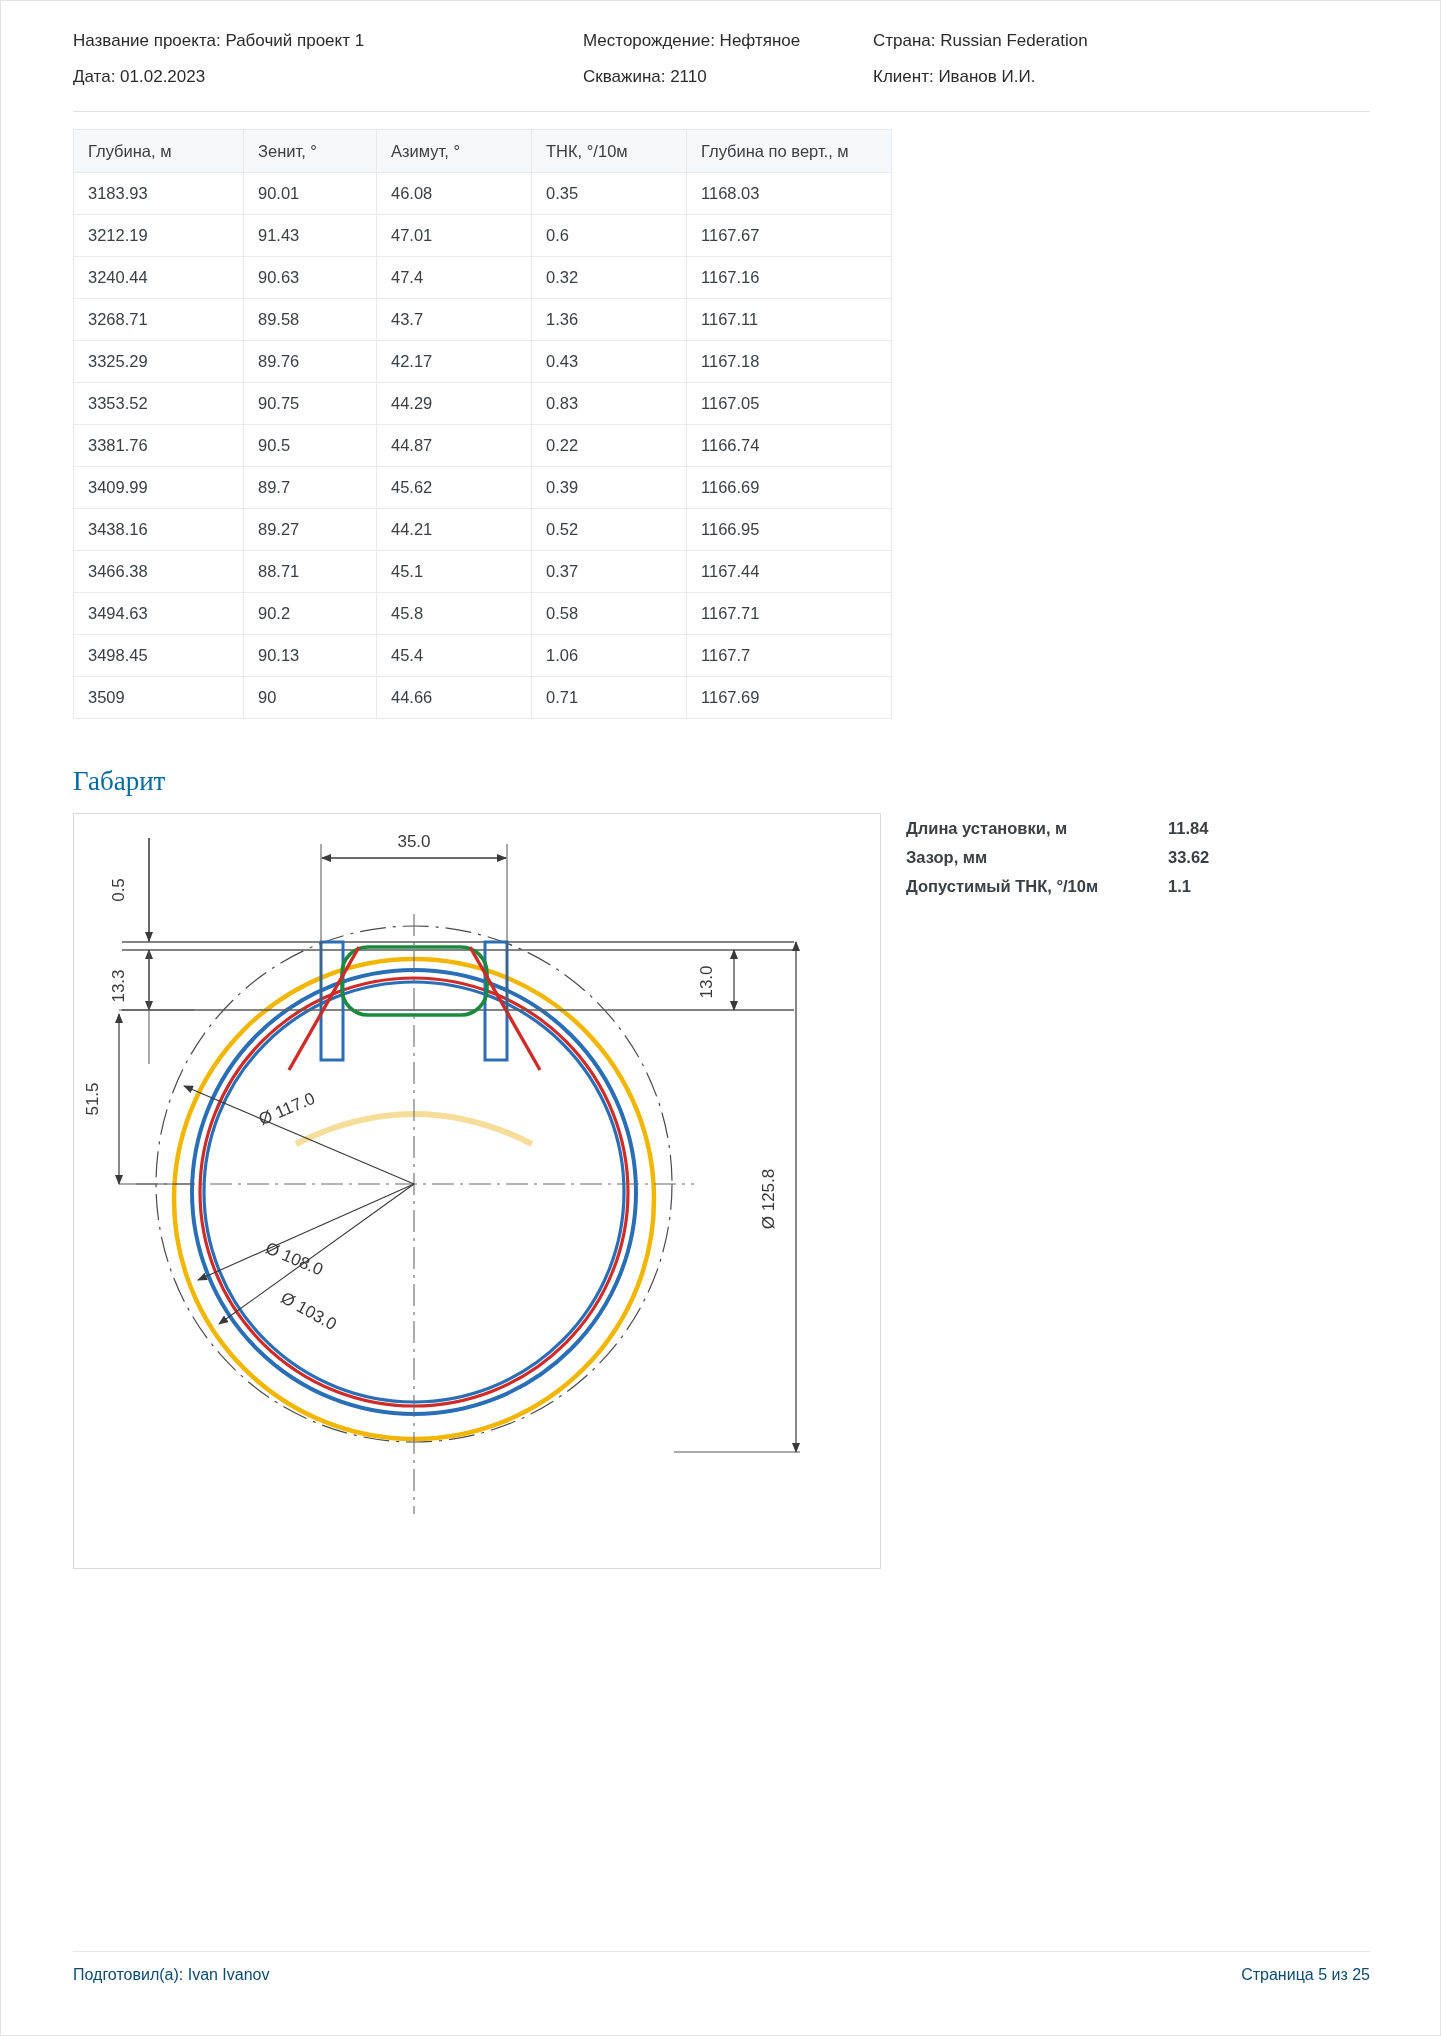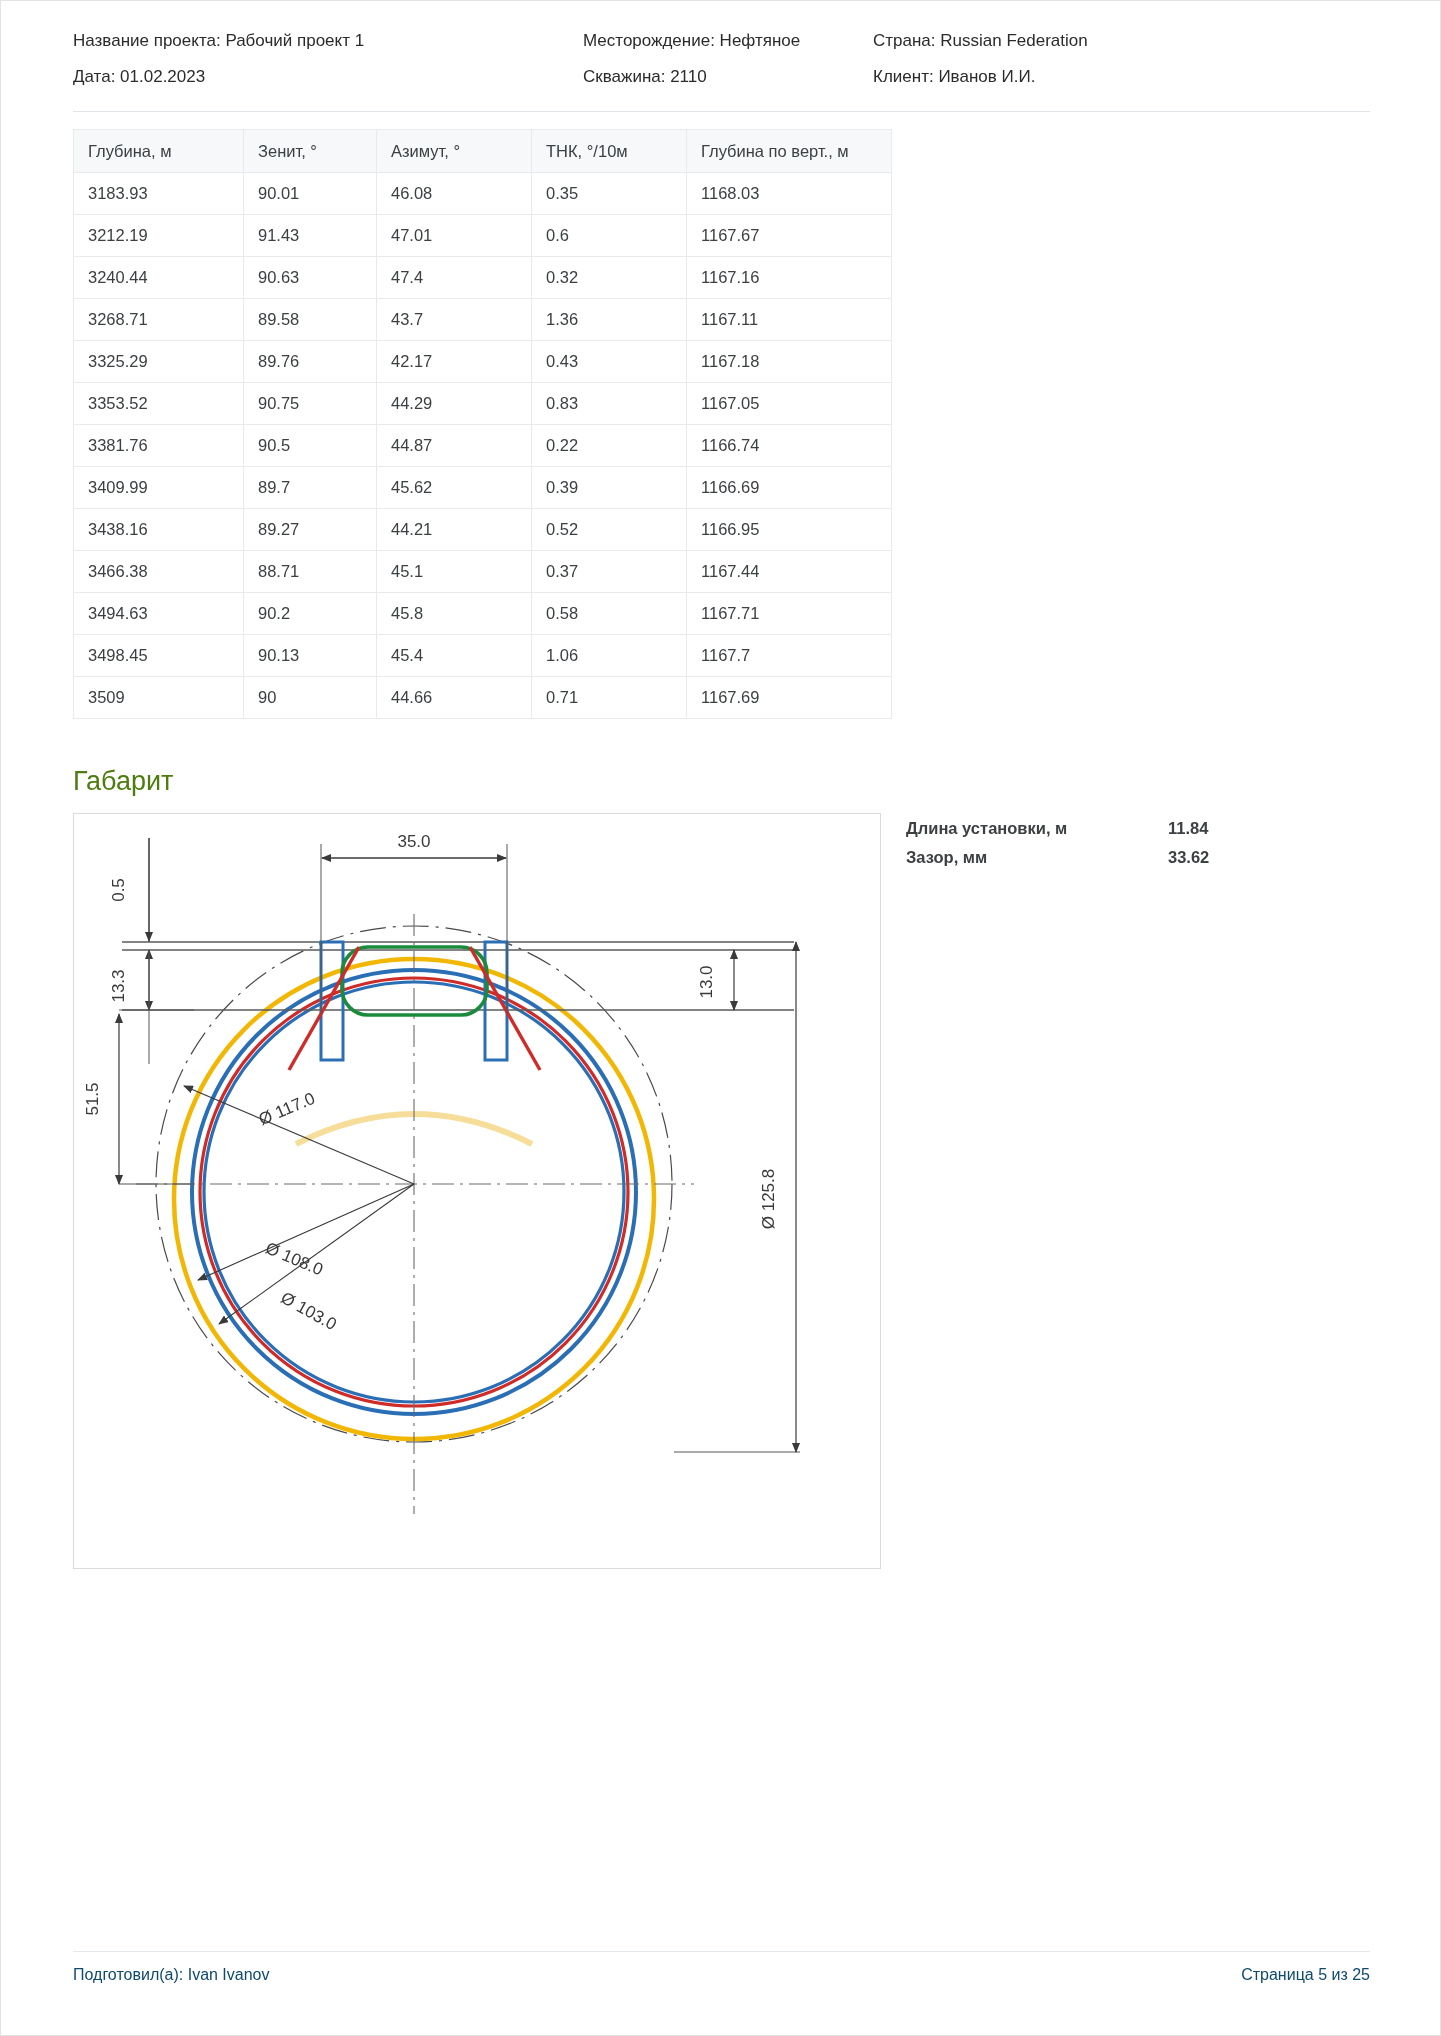--- a/index.html
+++ b/index.html
@@ -91,22 +91,23 @@
   table.survey col.c2 { width: 155px; }
   table.survey col.c3 { width: 155px; }
   table.survey col.c4 { width: 205px; }
 
   
   .section-title {
     position: absolute;
     left: 72px;
     top: 765px;
     font-size: 27px;
-    color: #4d7c0f;
+    color: #0369a1;
     font-weight: normal;
+    font-family: Liberation Serif, serif;
   }
 
   
   .diagram-box {
     position: absolute;
     left: 72px;
     top: 812px;
     width: 808px;
     height: 756px;
     border: 1px solid #d8dadd;
@@ -385,20 +386,24 @@
 
     <div class="info-panel">
       <div class="info-row">
         <div class="info-label">Длина установки, м</div>
         <div class="info-value">11.84</div>
       </div>
       <div class="info-row">
         <div class="info-label">Зазор, мм</div>
         <div class="info-value">33.62</div>
       </div>
+      <div class="info-row">
+        <div class="info-label">Допустимый ТНК, °/10м</div>
+        <div class="info-value">1.1</div>
+      </div>
     </div>
 
     <div class="footer-rule"></div>
     <div class="footer">
       <div>Подготовил(а): Ivan Ivanov</div>
       <div>Страница 5 из 25</div>
     </div>
 
   </div>
 </div>

